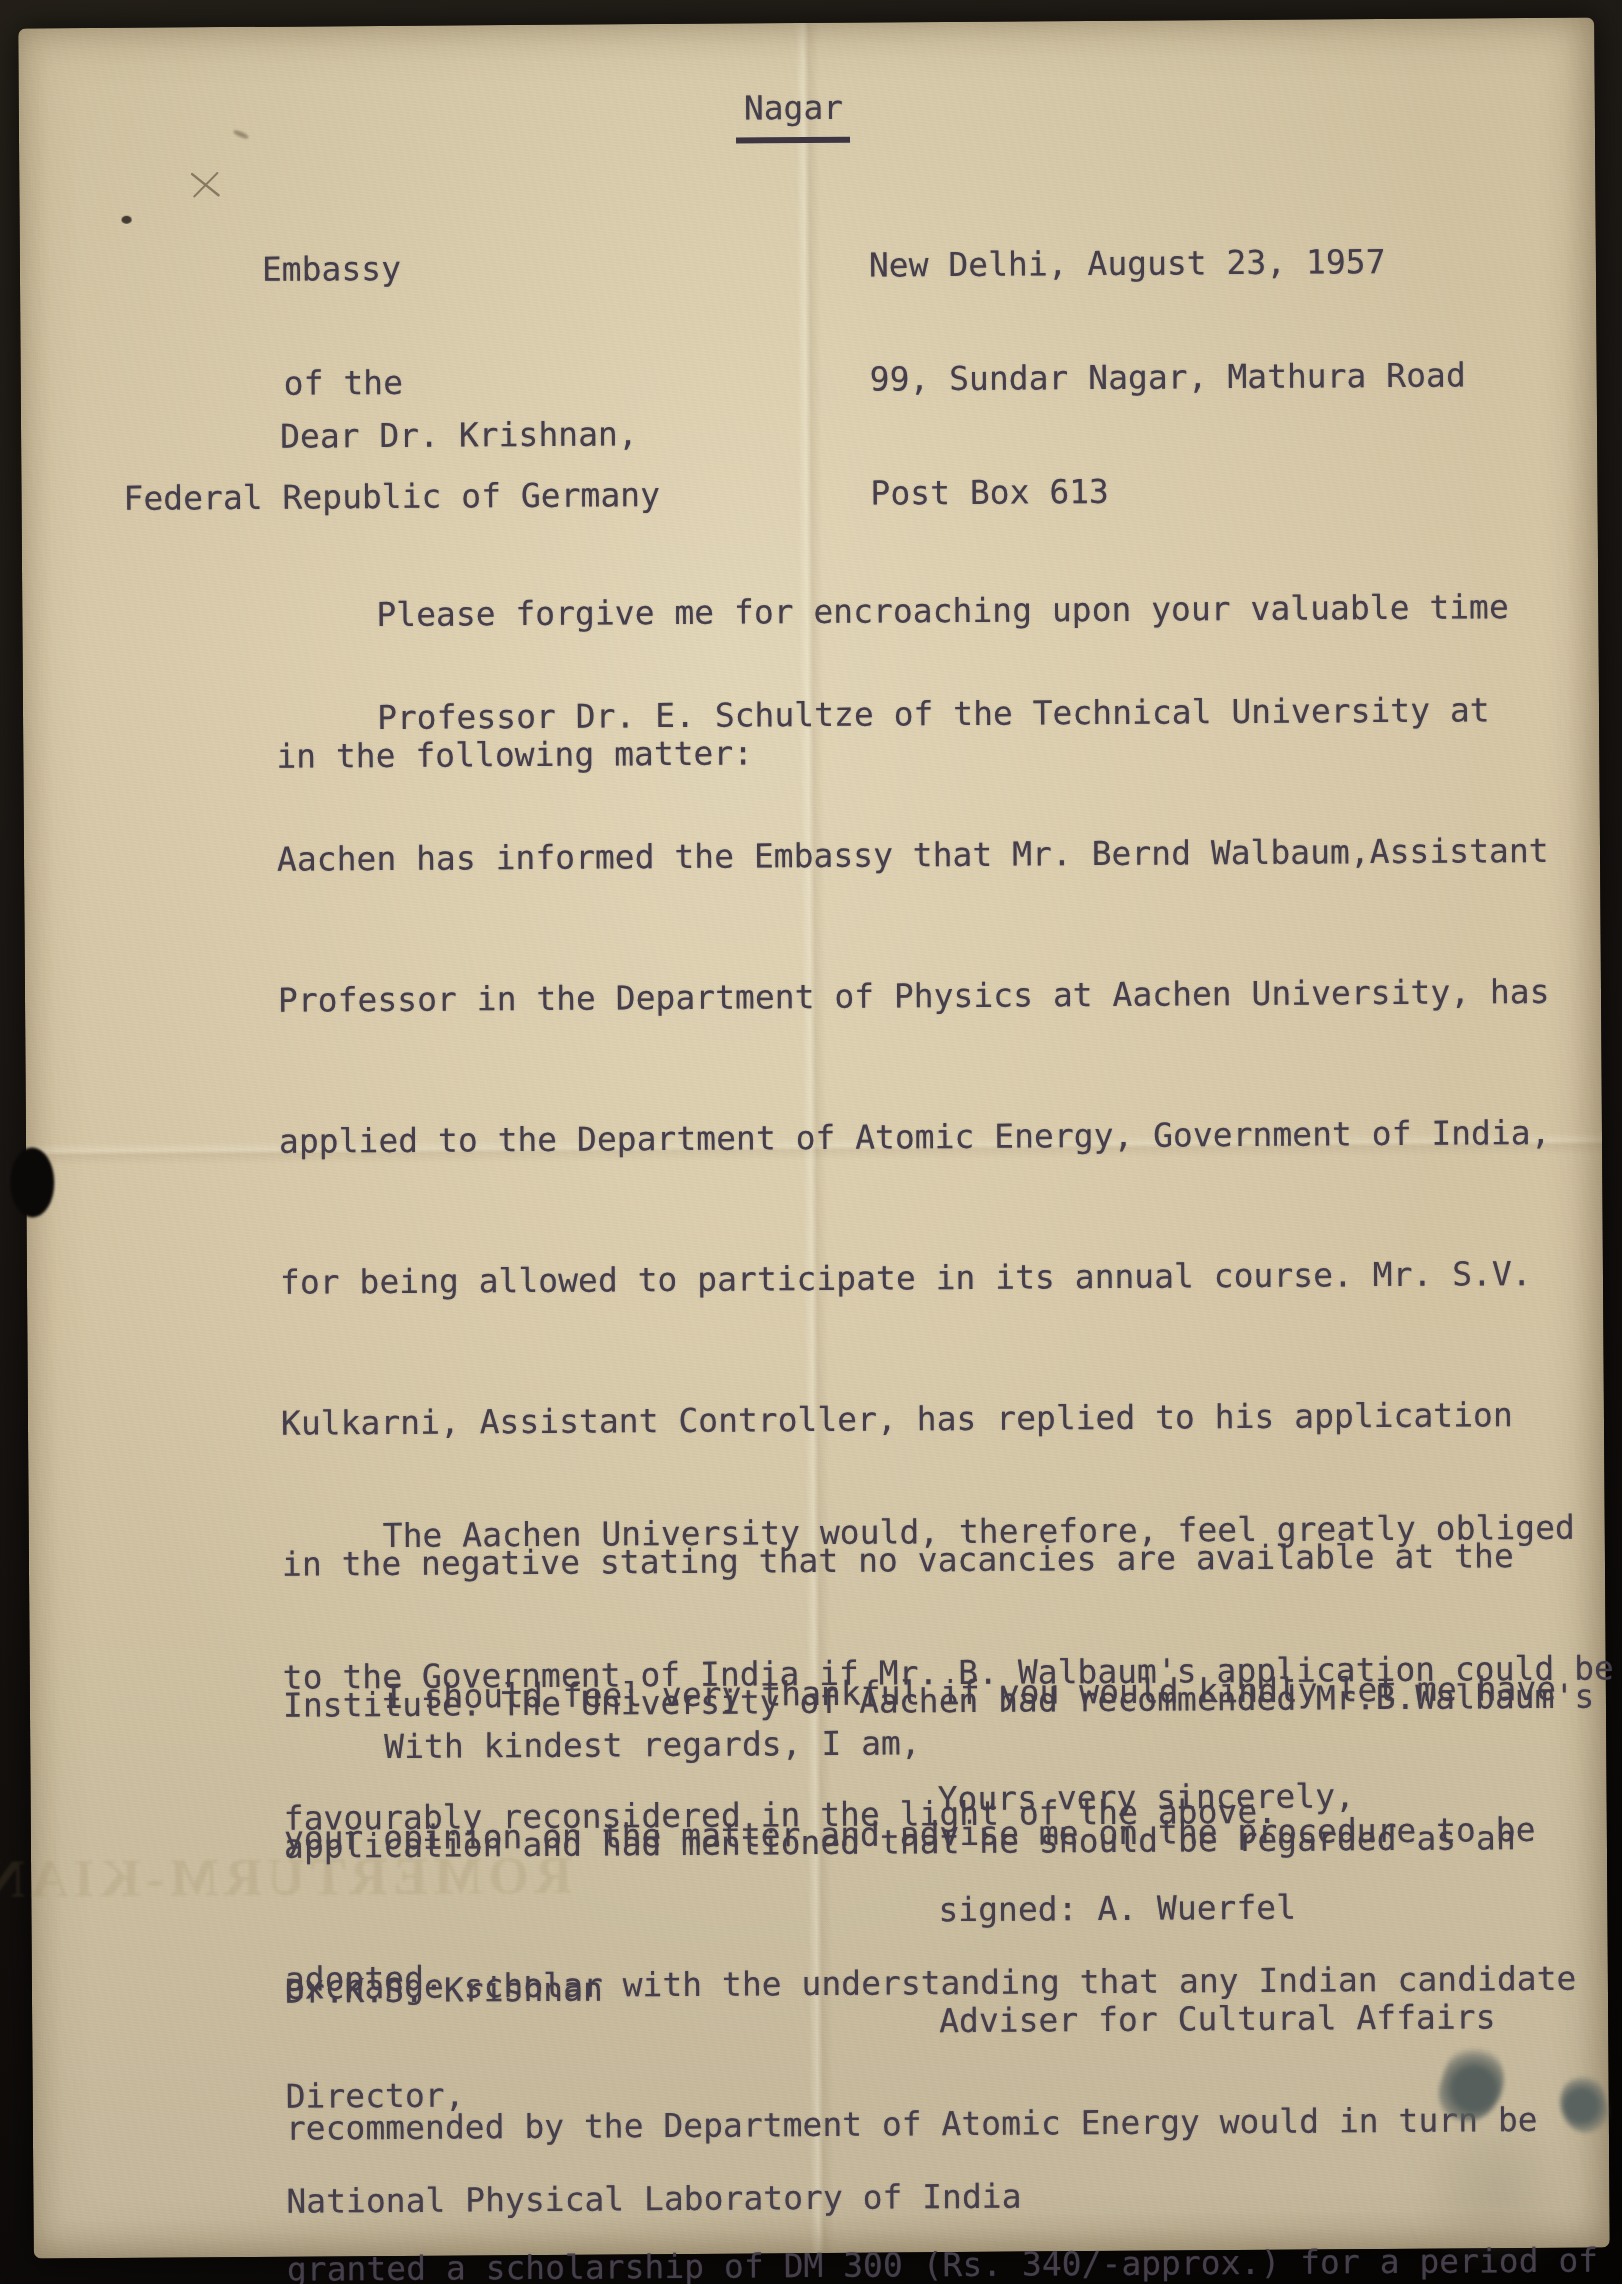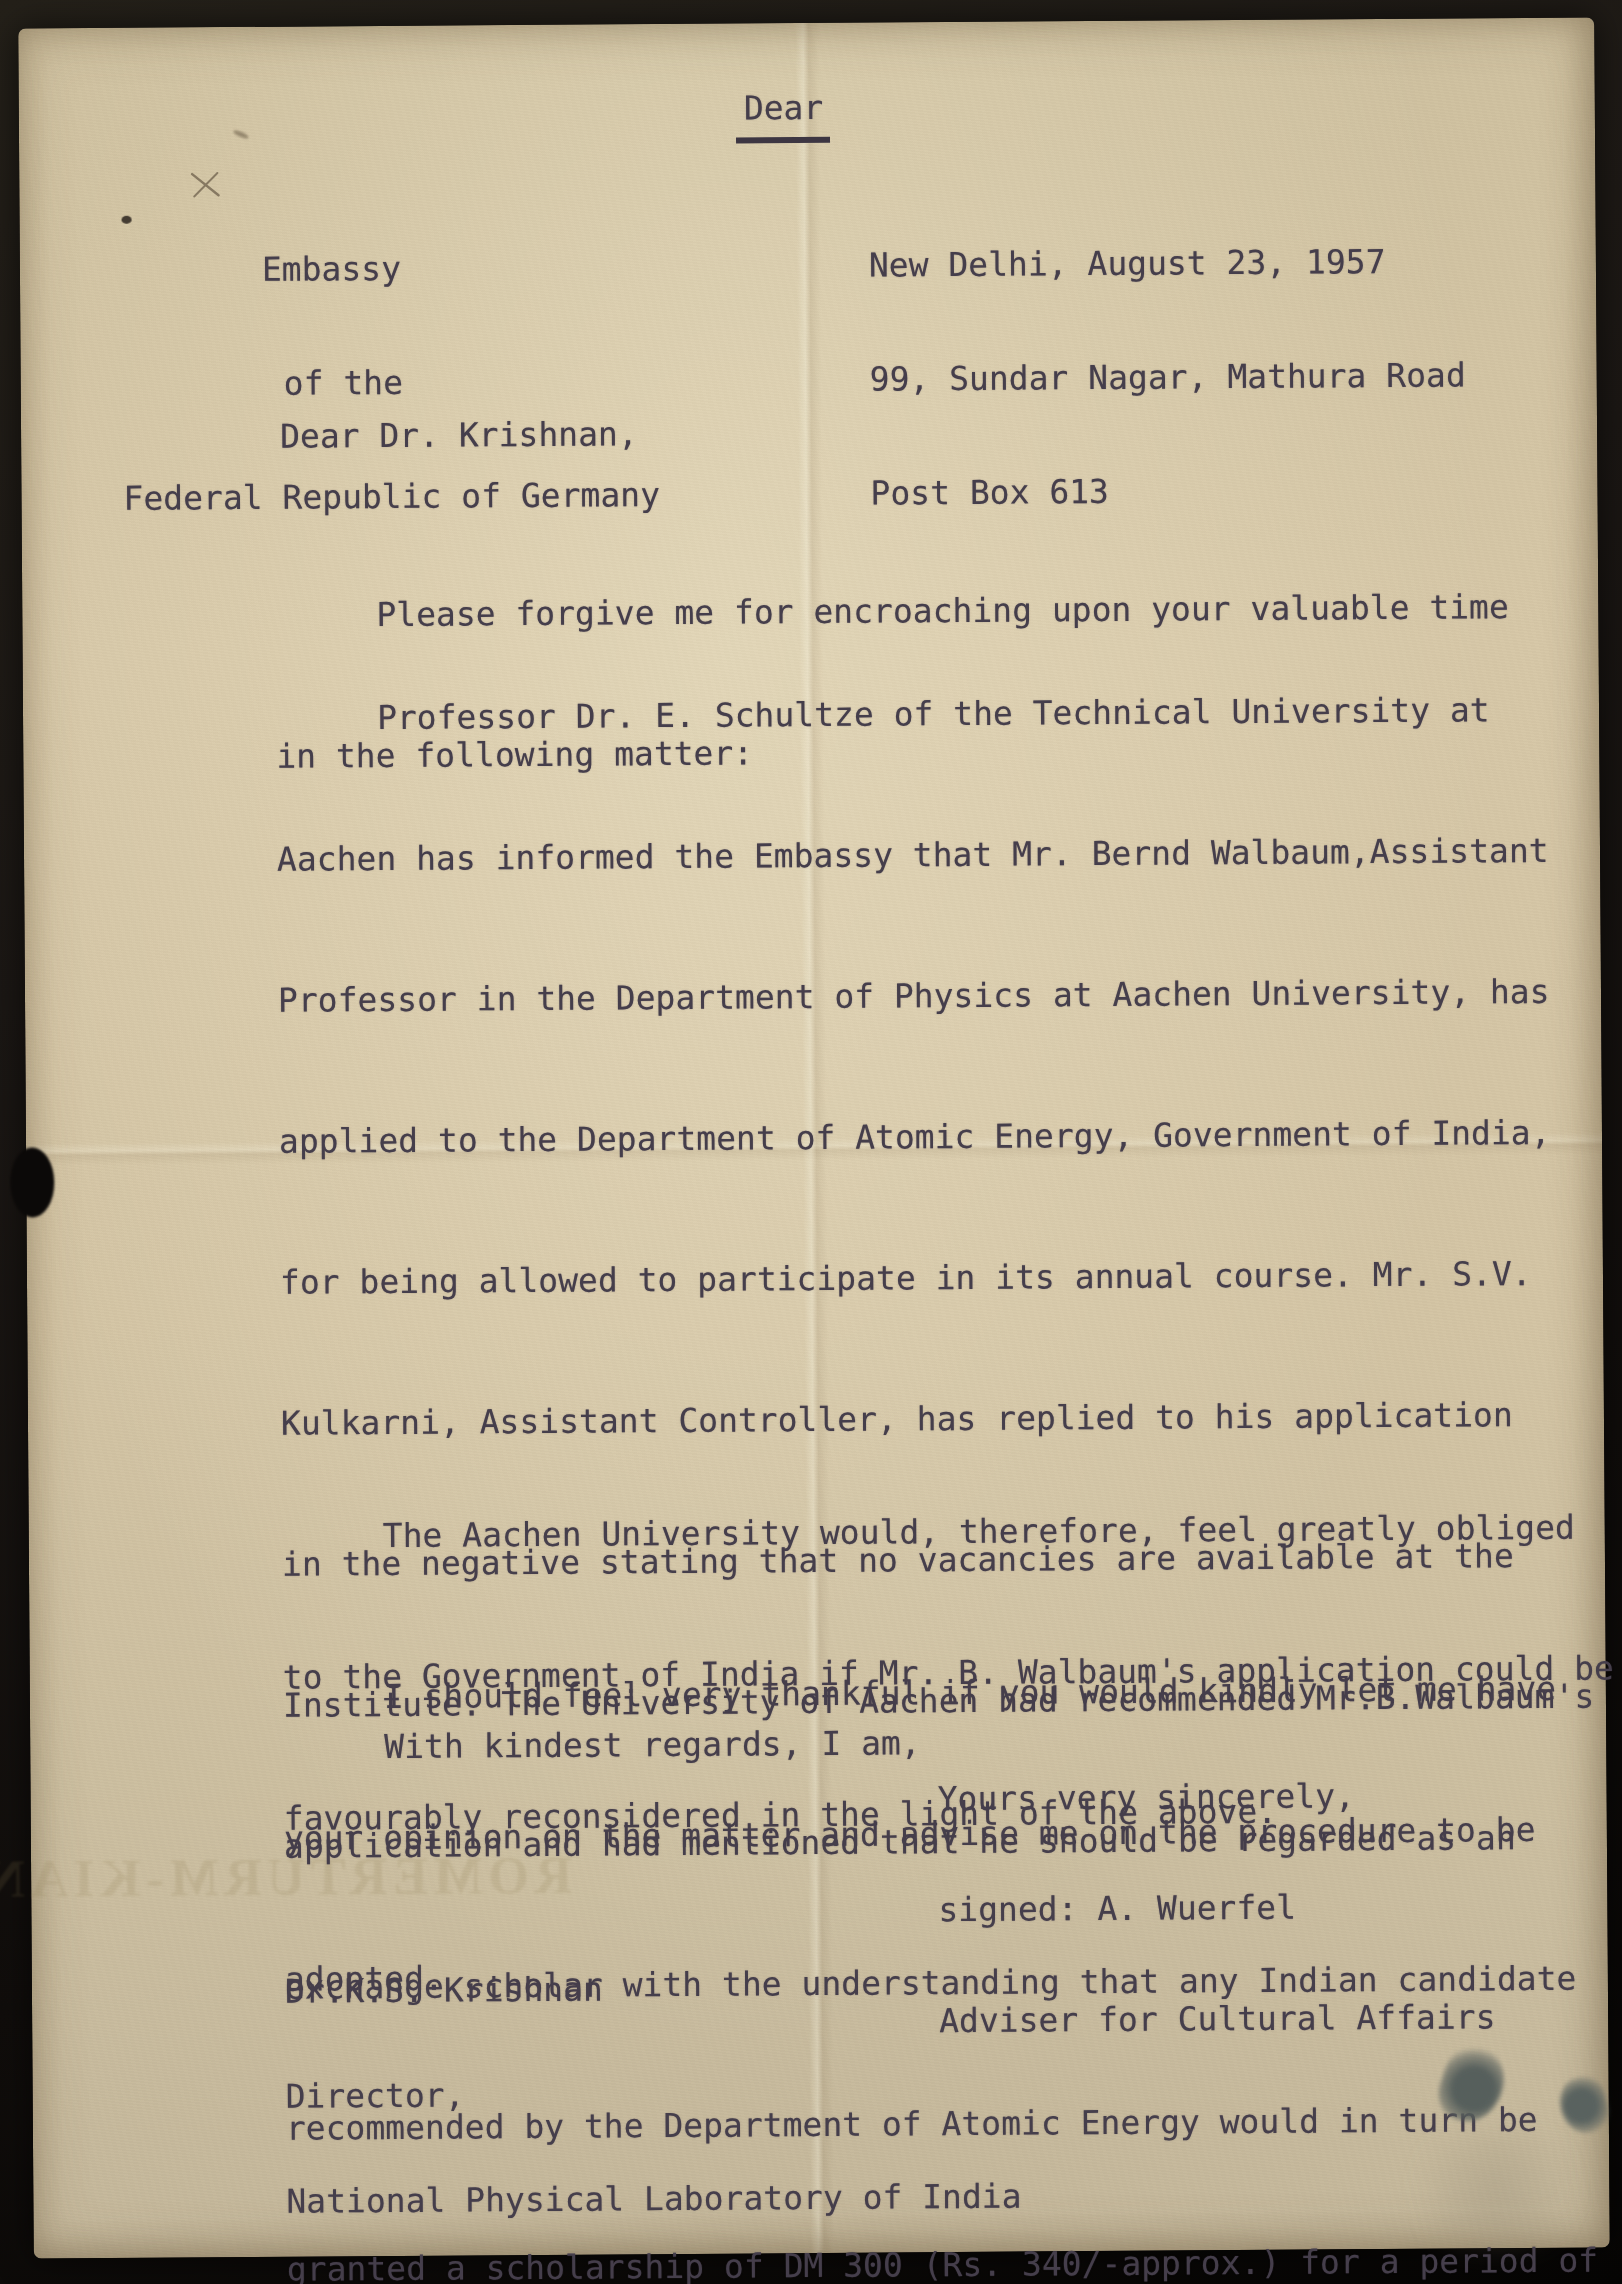--- a/index.html
+++ b/index.html
@@ -73,21 +73,21 @@
     background:rgba(90,75,55,0.5);filter:blur(1px);transform:rotate(24deg);}
 </style>
 </head>
 <body>
 
 <div class="stage">
   <div class="paper">
 
     <div class="abs watermark">ROMERTURM-KIANCHAI</div>
 
-    <div class="abs ink copy-title">Dear</div>
+    <div class="abs ink copy-title">Nagar</div>
 
     <div class="abs ink sender">
       <div class="s1">Embassy</div>
       <div class="s2">of the</div>
       <div class="s3">Federal Republic of Germany</div>
     </div>
 
     <div class="abs ink dateline">
       <div>New Delhi, August 23, 1957</div>
       <div>99, Sundar Nagar, Mathura Road</div>

